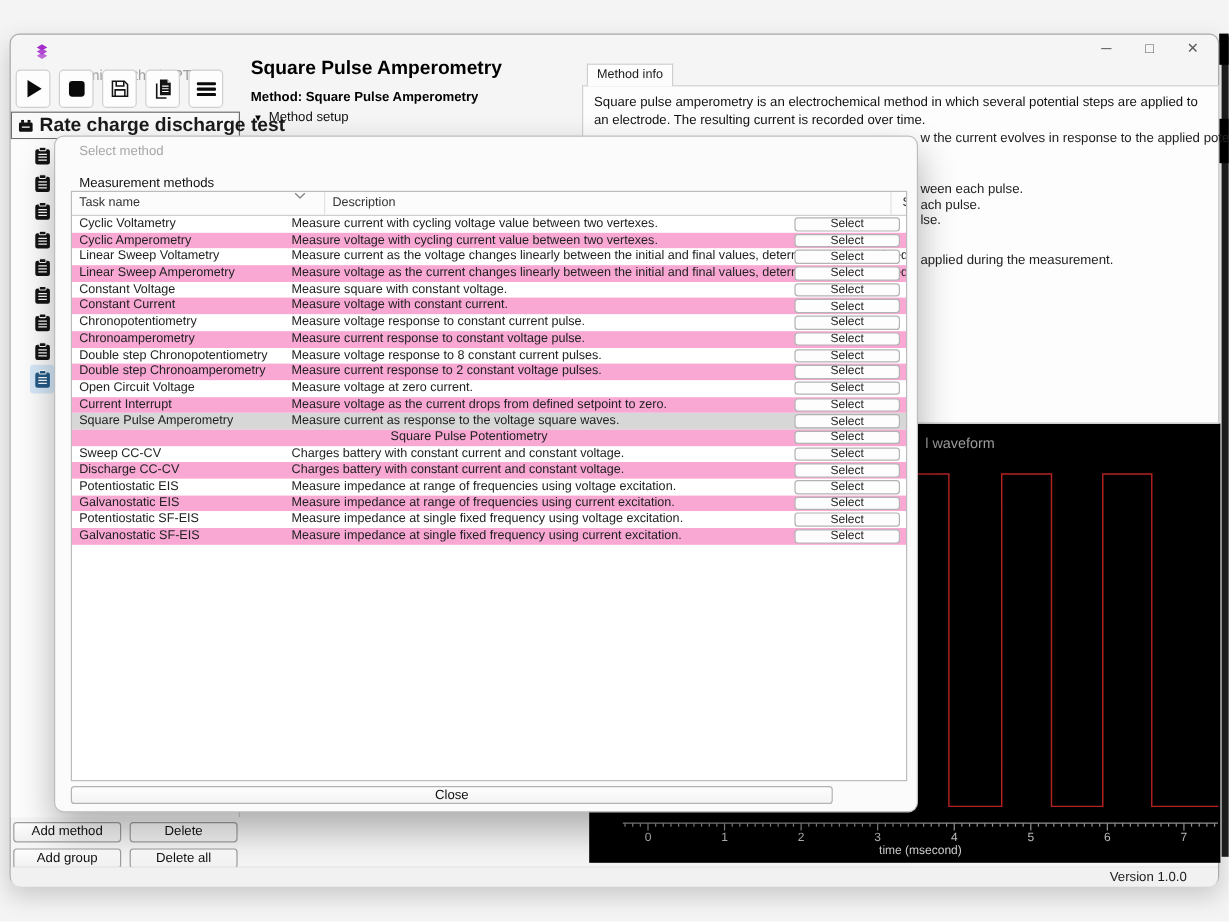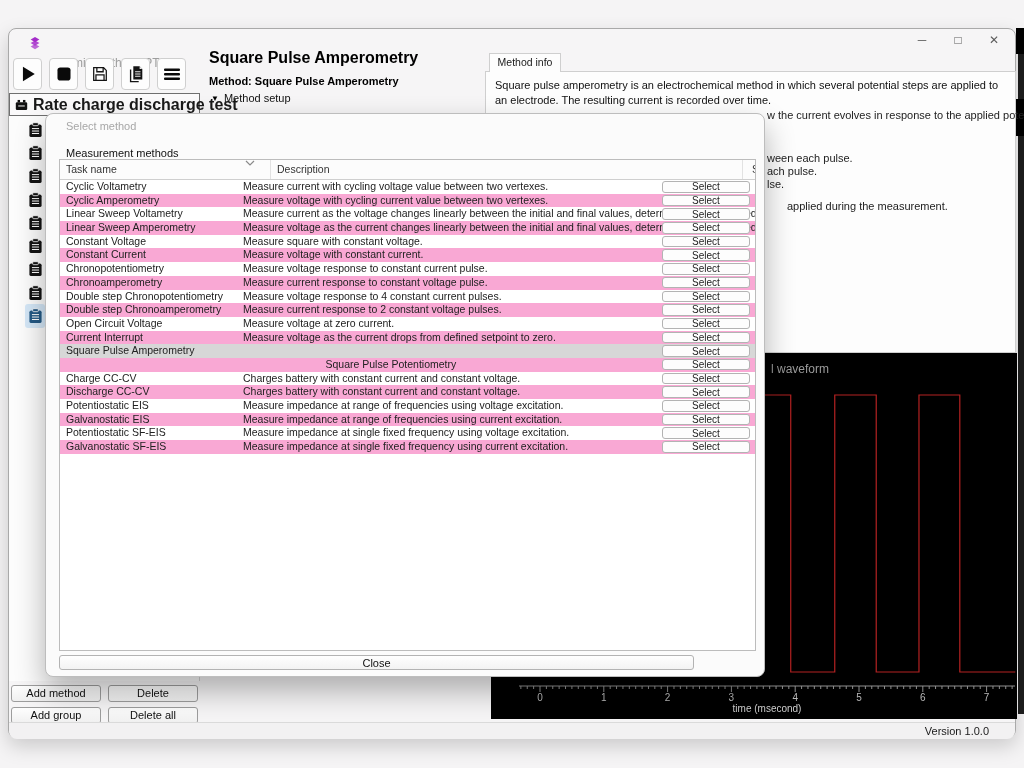--- a/index.html
+++ b/index.html
@@ -56,21 +56,21 @@
   #statusbar{position:absolute;left:0;top:693px;width:100%;height:17px;background:#f2f1f2;
           border-top:1px solid #dadada;box-sizing:border-box;border-radius:0 0 8px 8px;
           font-size:11px;line-height:16px;text-align:right;padding-right:26px;color:#1a1a1a;padding-left:32px;}
   
   #fragments{position:absolute;inset:0;pointer-events:none;z-index:8;}
   #fragments .fragment{position:absolute;left:767px;font-size:11px;color:#222;white-space:nowrap;}
   #fragments .fragment:nth-child(1){top:109px;}
   #fragments .fragment:nth-child(2){top:152px;}
   #fragments .fragment:nth-child(3){top:165px;}
   #fragments .fragment:nth-child(4){top:178px;}
-  #fragments .fragment:nth-child(5){top:200px;margin-left:20px;}
+  #fragments .fragment:nth-child(5){top:211px;}
   
   #dialog{position:absolute;left:45px;top:113px;width:720px;height:564px;background:#fbfbfb;
           border:1px solid #bdbdbd;border-radius:8px;box-shadow:0 14px 30px rgba(0,0,0,.30);
           box-sizing:border-box;z-index:50;}
   #dialog-title{position:absolute;left:20px;top:6px;font-size:11px;color:#a7a7a7;}
   #dialog-section{position:absolute;left:20px;top:33px;font-size:11px;color:#111;}
   #method-table{position:absolute;left:13px;top:45px;width:697px;height:492px;background:#fff;
           border:1px solid #bcbcbc;box-sizing:border-box;overflow:hidden;}
   #table-header{position:relative;height:20px;background:#fcfcfc;border-bottom:1px solid #cfcfcf;
           display:flex;font-size:10.5px;color:#333;box-sizing:border-box;gap:40px;}
@@ -470,21 +470,21 @@
           </div>
 
           <div class="mrow alt">
             <span class="c-task">Chronoamperometry</span>
             <span class="c-desc">Measure current response to constant voltage pulse.</span>
             <button class="sel-btn">Select</button>
           </div>
 
           <div class="mrow">
             <span class="c-task">Double step Chronopotentiometry</span>
-            <span class="c-desc">Measure voltage response to 4 constant current pulses.</span>
+            <span class="c-desc">Measure voltage response to 8 constant current pulses.</span>
             <button class="sel-btn">Select</button>
           </div>
 
           <div class="mrow alt">
             <span class="c-task">Double step Chronoamperometry</span>
             <span class="c-desc">Measure current response to 2 constant voltage pulses.</span>
             <button class="sel-btn">Select</button>
           </div>
 
           <div class="mrow">
@@ -494,30 +494,31 @@
           </div>
 
           <div class="mrow alt">
             <span class="c-task">Current Interrupt</span>
             <span class="c-desc">Measure voltage as the current drops from defined setpoint to zero.</span>
             <button class="sel-btn">Select</button>
           </div>
 
           <div class="mrow highlighted">
             <span class="c-task">Square Pulse Amperometry</span>
+            <span class="c-desc">Measure current as response to the voltage square waves.</span>
             <button class="sel-btn">Select</button>
           </div>
 
           <div class="mrow alt">
             <span class="c-task">Square Pulse Potentiometry</span>
             <button class="sel-btn">Select</button>
           </div>
 
           <div class="mrow">
-            <span class="c-task">Charge CC-CV</span>
+            <span class="c-task">Sweep CC-CV</span>
             <span class="c-desc">Charges battery with constant current and constant voltage.</span>
             <button class="sel-btn">Select</button>
           </div>
 
           <div class="mrow alt">
             <span class="c-task">Discharge CC-CV</span>
             <span class="c-desc">Charges battery with constant current and constant voltage.</span>
             <button class="sel-btn">Select</button>
           </div>
 

